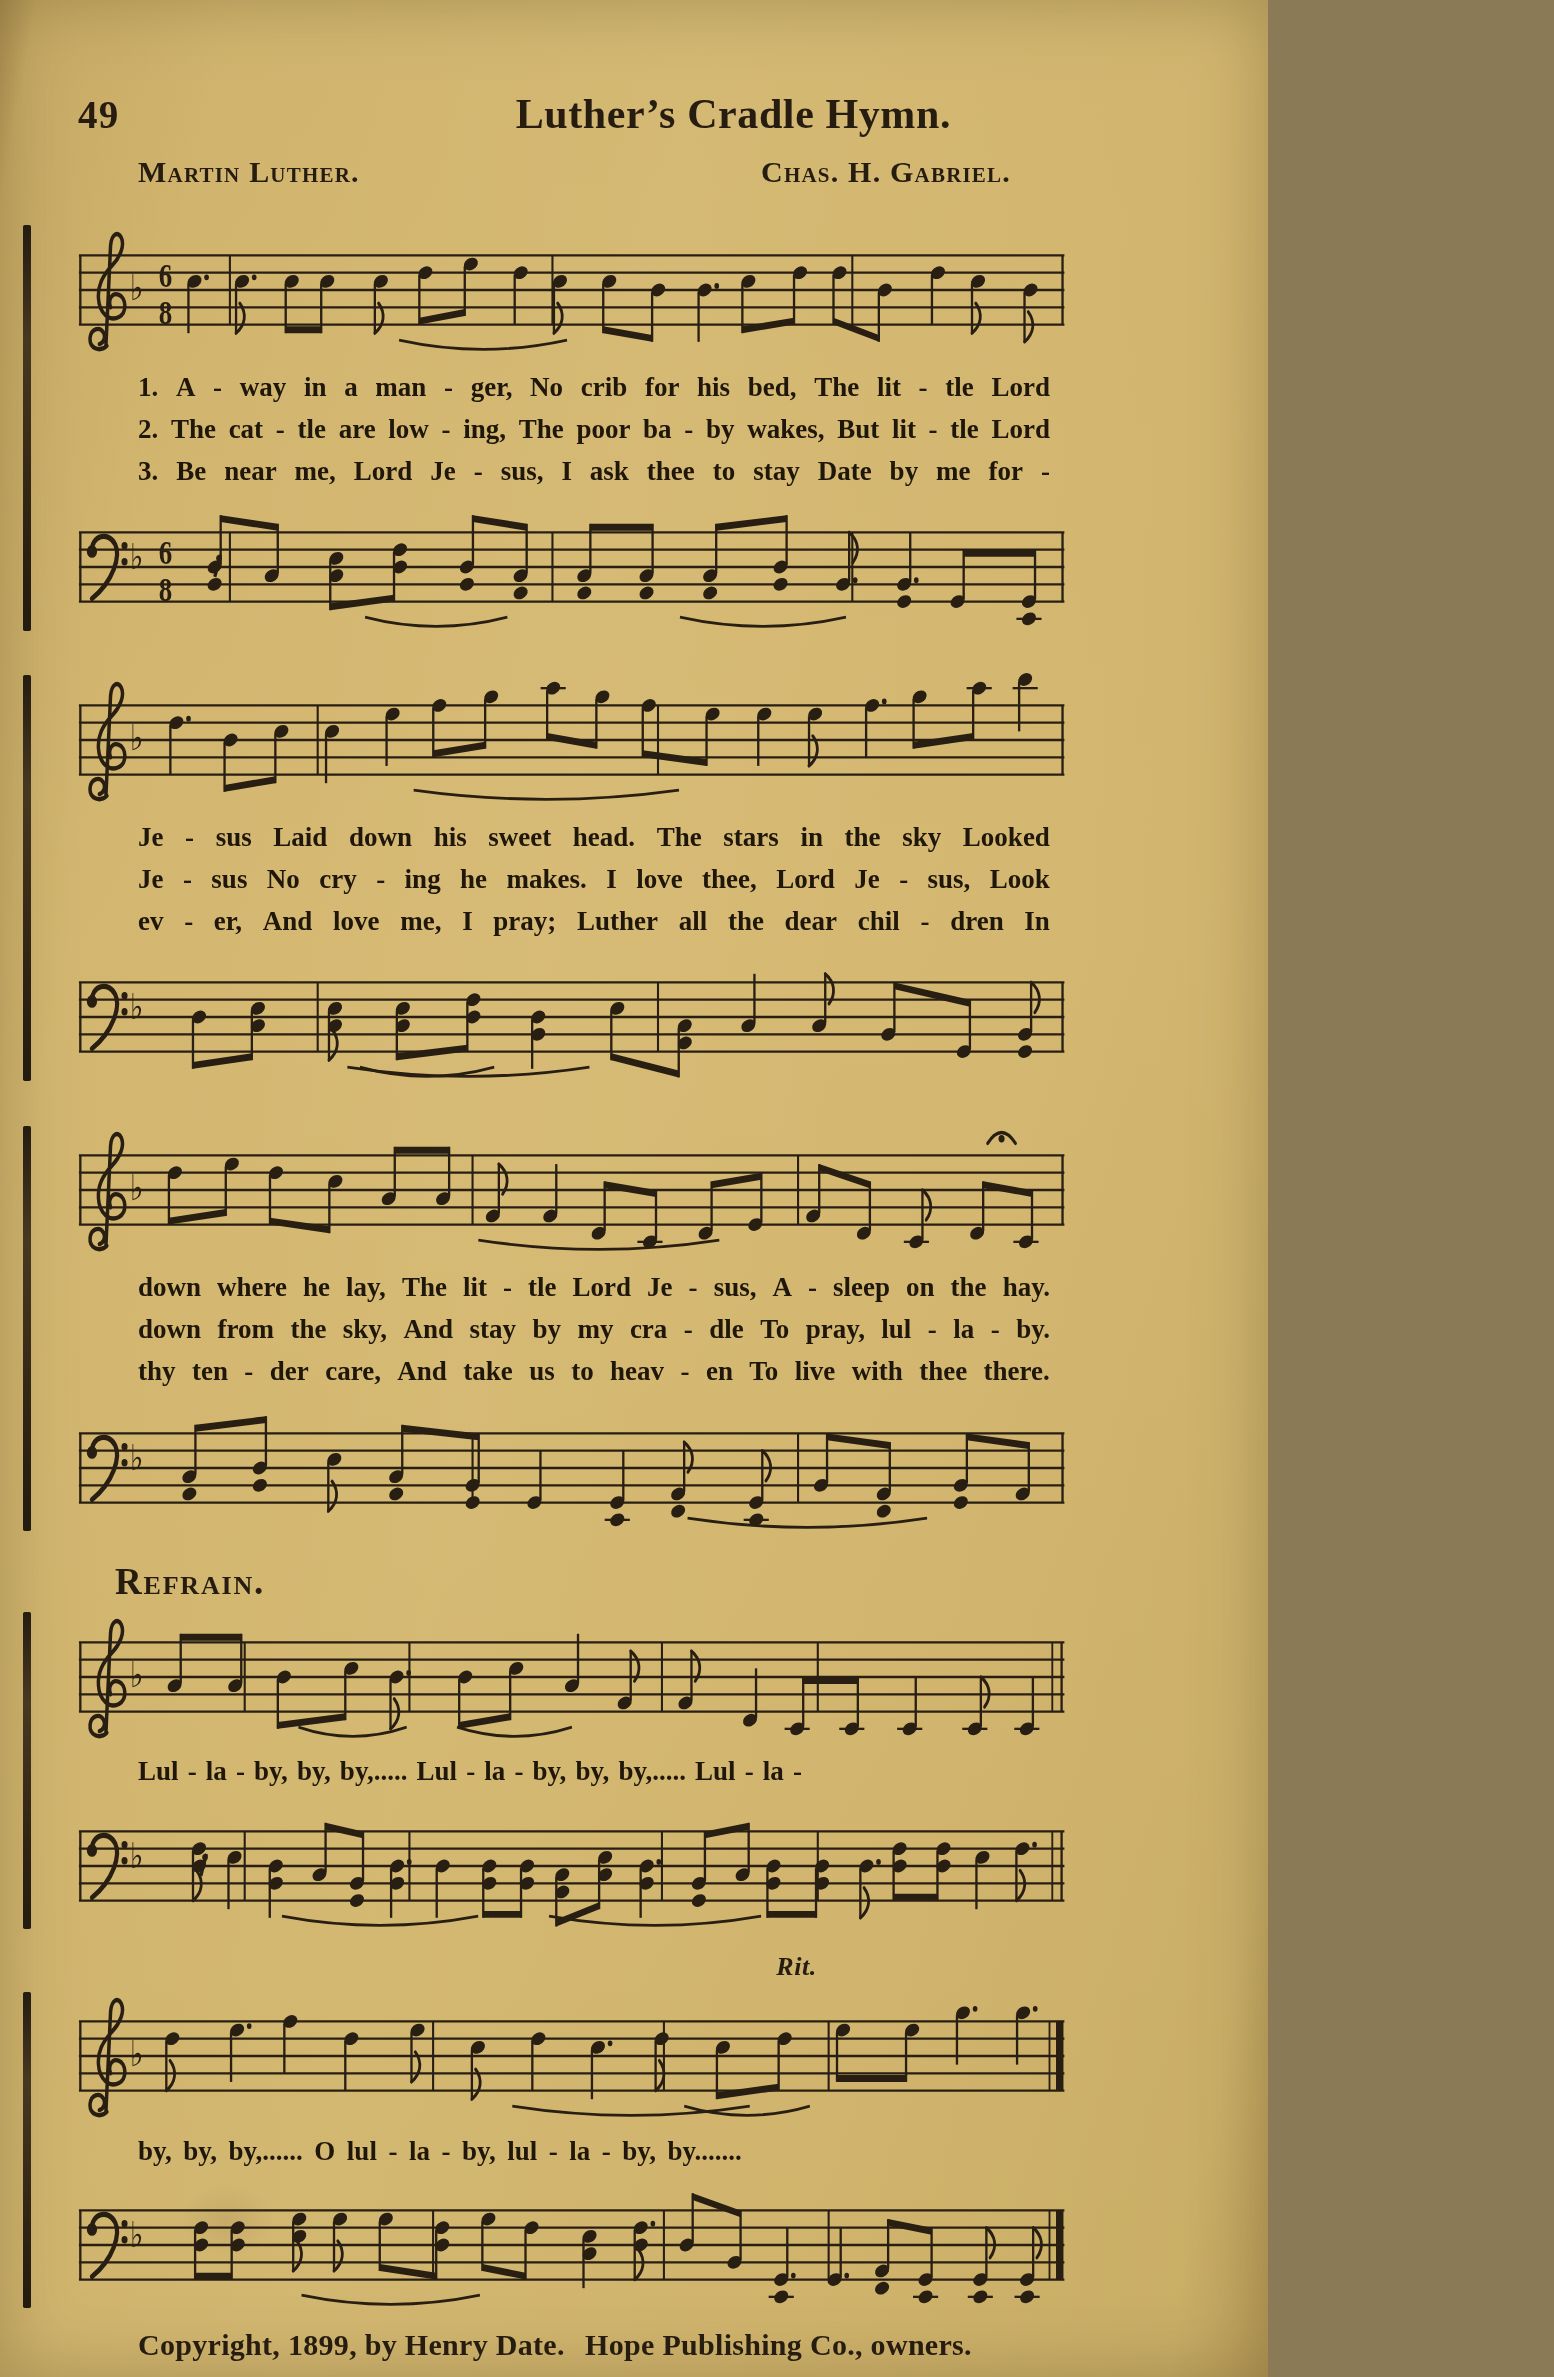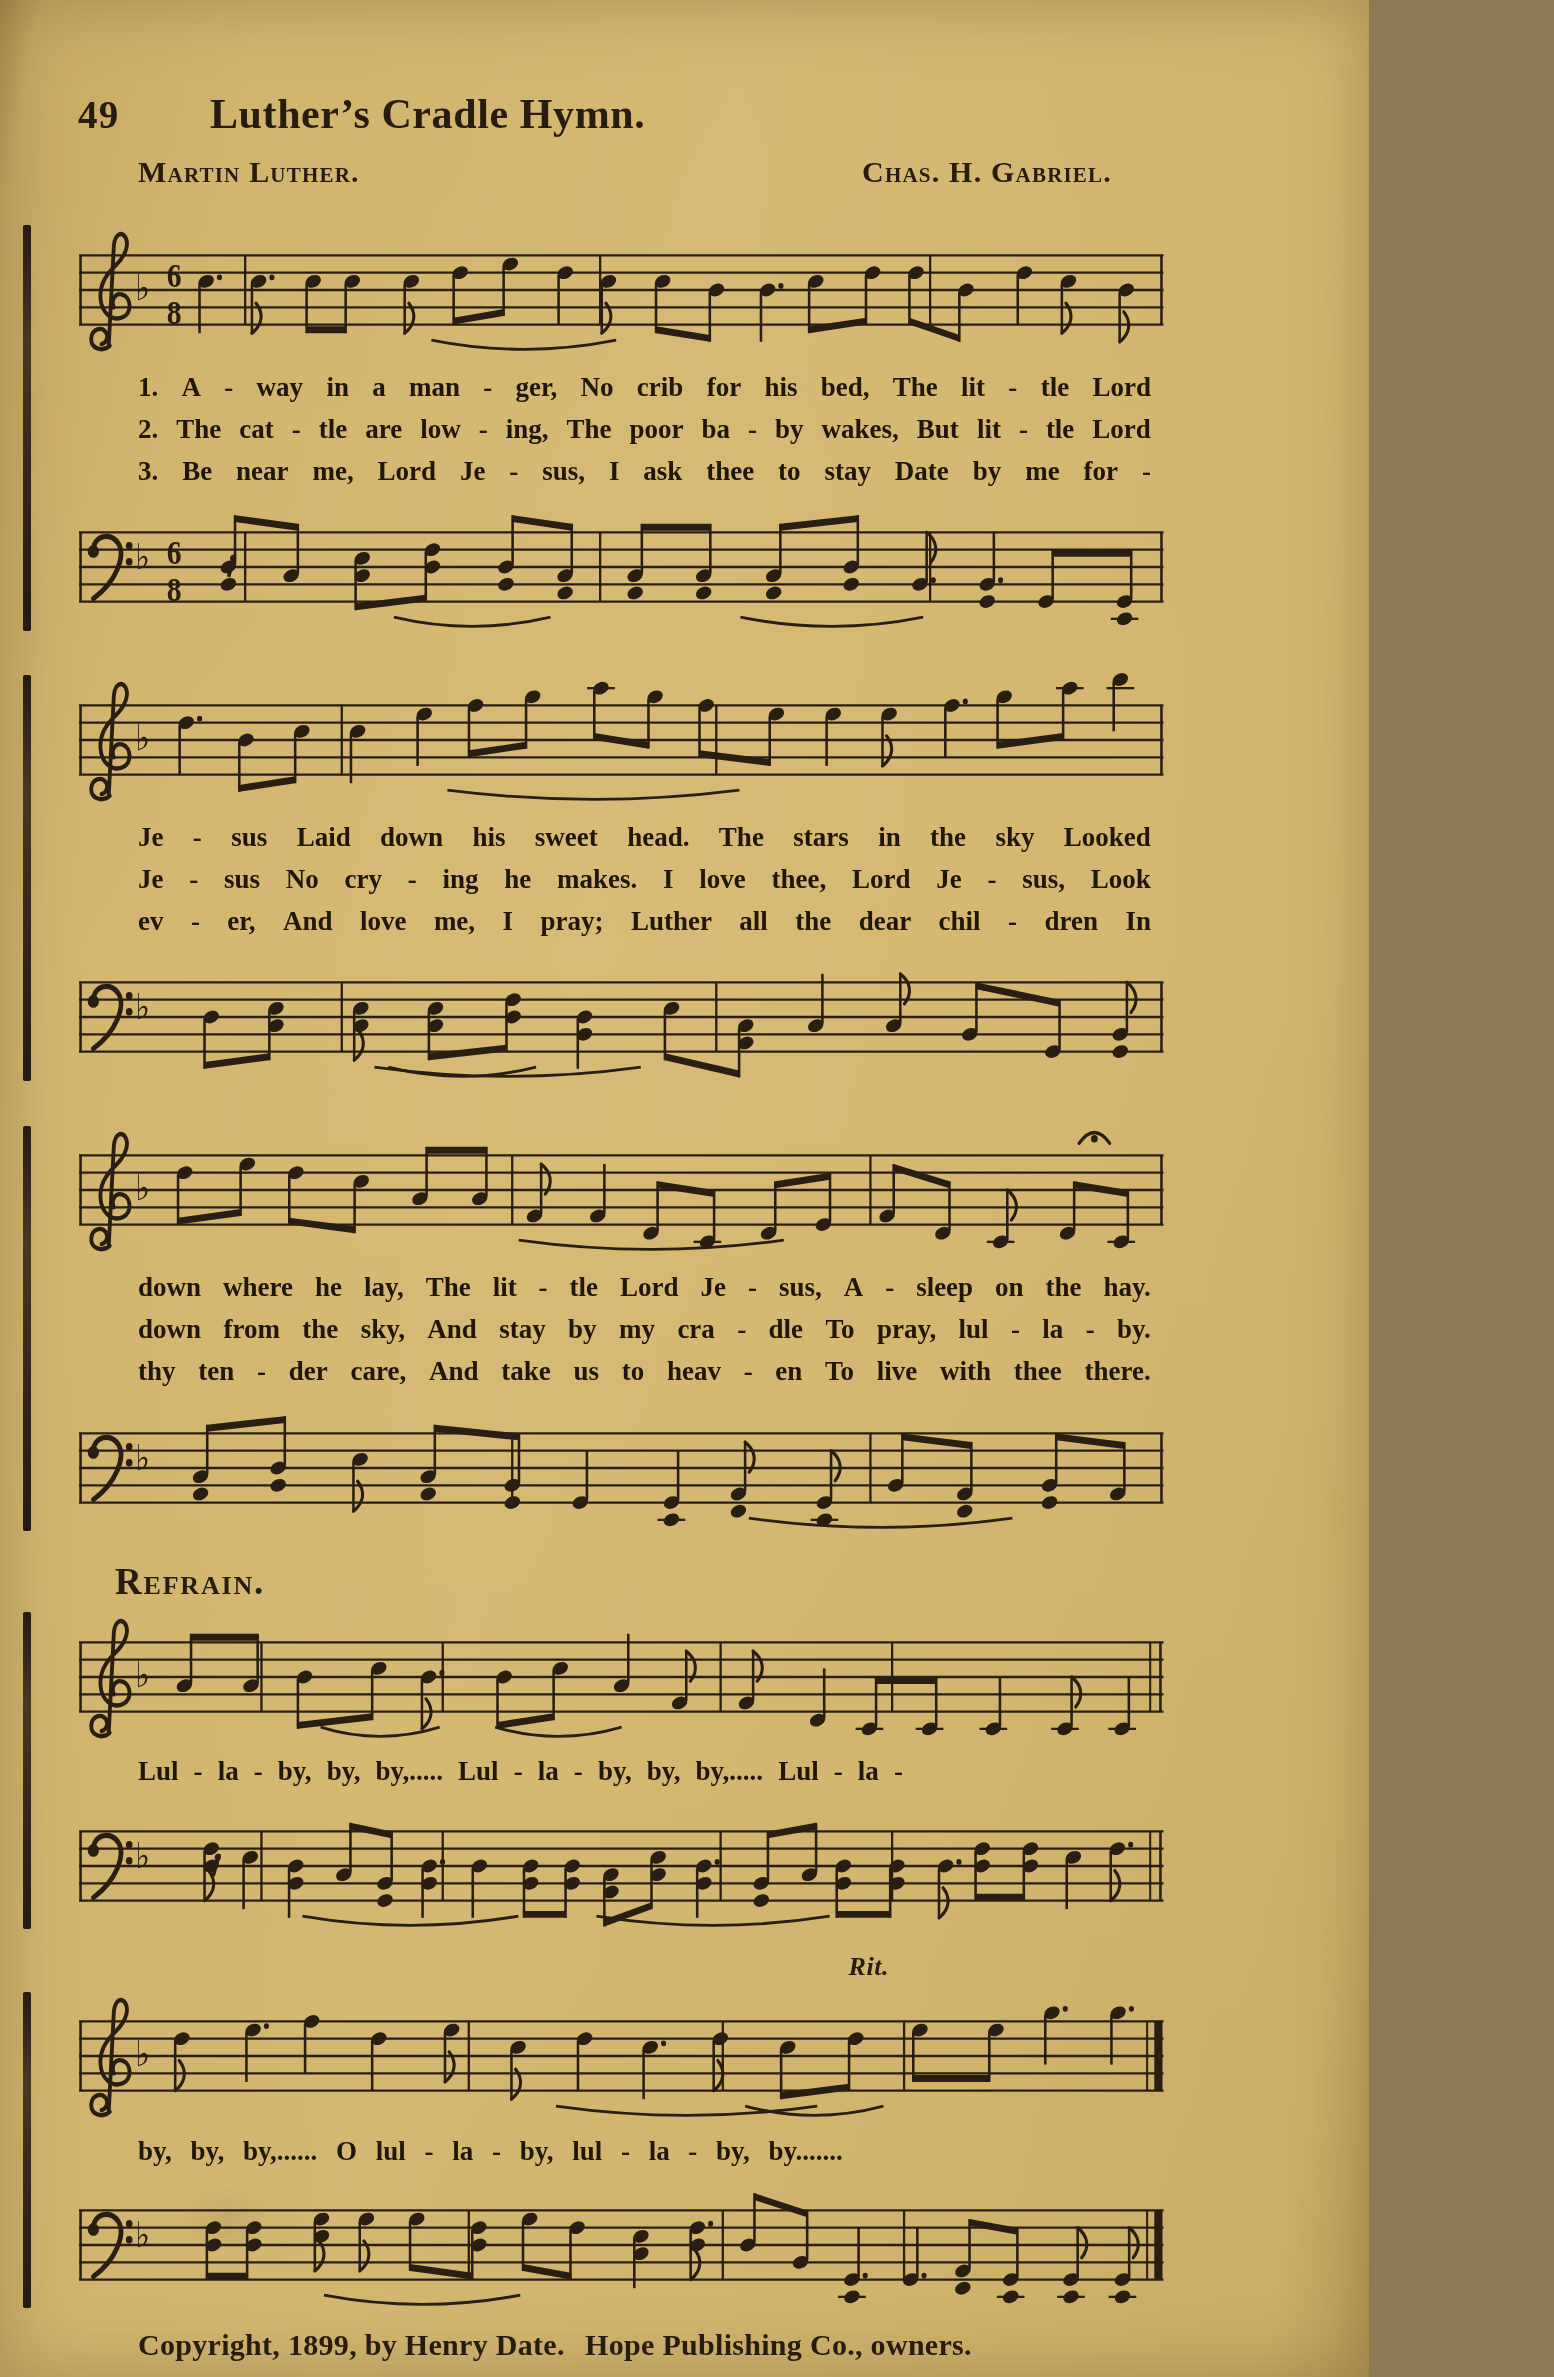--- a/index.html
+++ b/index.html
@@ -1,37 +1,37 @@
 <!DOCTYPE html>
 <html style="font-size:9.6px"><head>
 <meta charset="utf-8">
 <style>
   html,body{margin:0;padding:0;background:#8a7a55;}
   .page{
     position:relative;
-    width:1369px;height:2377px;
+    width:1268px;height:2377px;
     box-sizing:border-box;
     padding:90px 185px 24px 78px;
     background:
       linear-gradient(100deg, #c3ae7e 0%, #ddcb9a 2.2%, #e7d7a8 14%, #ebdcb0 42%, #e8d8a9 72%, #e1d1a0 94%, #cfbc8c 100%),
       linear-gradient(#e6d6a7,#e9d9ab 40%,#e4d4a3);
     background-blend-mode:multiply;
     color:#261d10;
     font-family:"Liberation Serif","DejaVu Serif",serif;
     overflow:hidden;
     box-shadow:inset 0 0 72px rgba(90,70,35,.35);
   }
   .stain{position:absolute;border-radius:50%;}
   .stain-red{left:1374px;top:154px;width:12px;height:14.4px;background:radial-gradient(#8a3324 35%,rgba(138,51,36,0));}
   .stain-soft1{left:1424px;top:706px;width:54px;height:84px;background:radial-gradient(rgba(150,120,70,.18),rgba(150,120,70,0) 70%);}
   .stain-soft2{left:179px;top:2184px;width:96px;height:72px;background:radial-gradient(rgba(120,95,55,.14),rgba(120,95,55,0) 70%);}
 
   .head-row{display:flex;align-items:baseline;}
   .hymn-no{width:132px;font-weight:700;font-size:39px;letter-spacing:1.2px;}
-  .title{flex:1;text-align:left;font-weight:700;font-size:42px;letter-spacing:0.6px;}
+  .title{flex:1;text-align:right;font-weight:700;font-size:42px;letter-spacing:0.6px;}
   .head-spacer{width:132px;}
 
   .byline-row{display:flex;justify-content:space-between;margin-top:17px;padding:0 72px 0 60px;
     font-variant:small-caps;font-weight:600;font-size:30px;letter-spacing:1.2px;}
 
   .system{position:relative;margin-top:29px;}
   .system::before{content:"";position:absolute;left:-55px;top:7.2px;bottom:8.4px;width:7.8px;
     background:linear-gradient(#17100a,#3c2e1b 28%,#251a0e 68%,#140f08);border-radius:1.8px;opacity:.92;}
 
   .staff{height:144px;}

